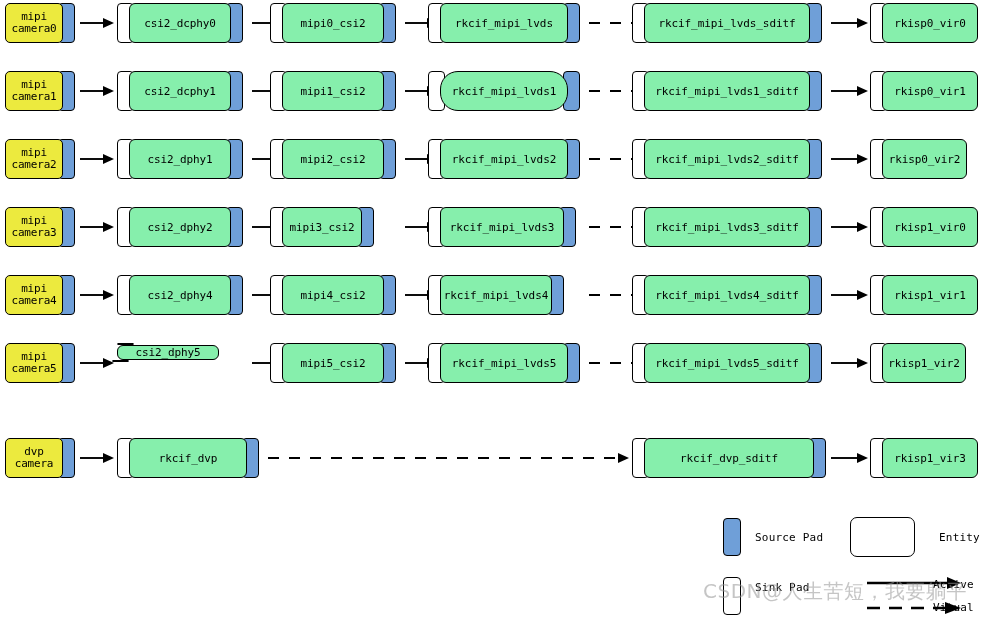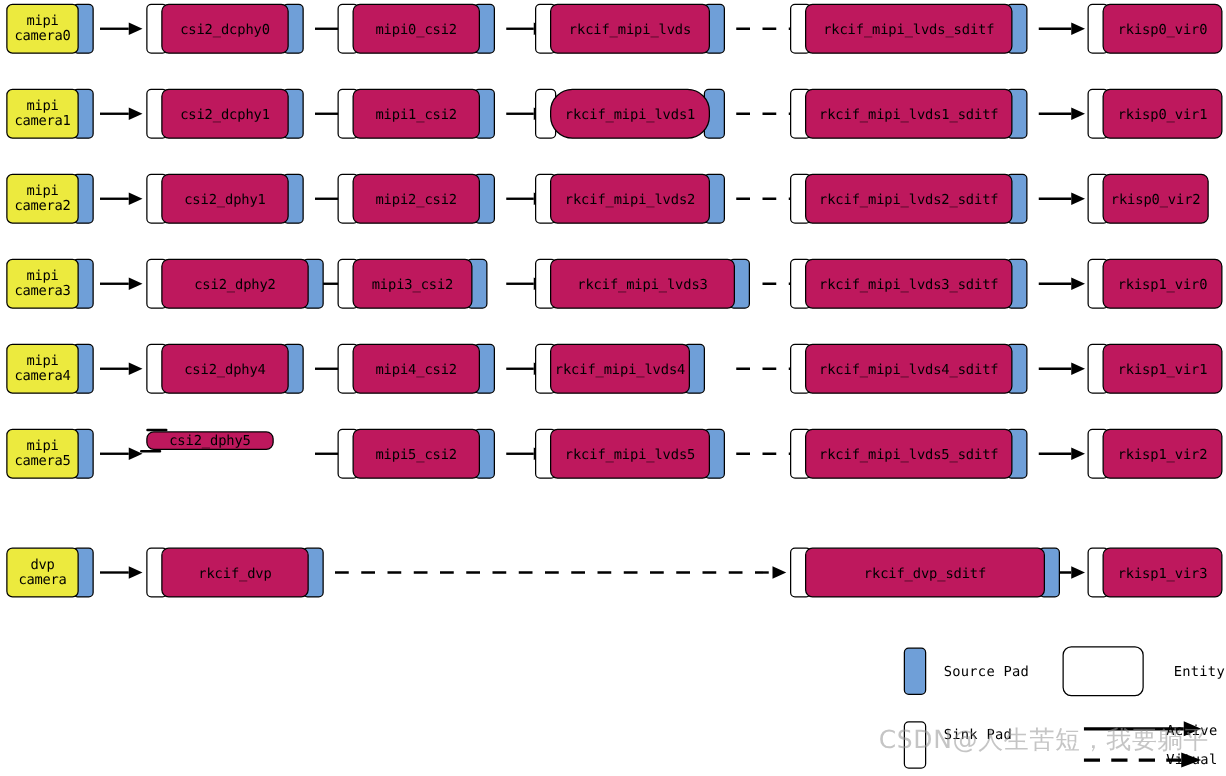--- a/index.html
+++ b/index.html
@@ -53,21 +53,21 @@
   
   .ent {
     position: absolute;
     display: flex;
     align-items: stretch;
     height: 40px;
   }
   .ent-box {
     border: 1.6px solid #000;
     border-radius: 6px;
-    background: #be185d;
+    background: #86efac;
     display: flex;
     align-items: center;
     justify-content: center;
     font-size: 11px;
     color: #000;
     letter-spacing: -0.1px;
     position: relative;
     z-index: 2;
     white-space: nowrap;
   }
@@ -311,43 +311,43 @@
       <div class="pad src"></div>
     </div>
     <div class="link" style="left: 80px; top: 221px;">
       <svg width="34" height="12">
         <line x1="0" y1="6" x2="23" y2="6" stroke="#000" stroke-width="1.9"></line>
         <polygon points="23,1 34,6 23,11" fill="#000"></polygon>
       </svg>
     </div>
     <div class="ent" style="left: 117px; top: 207px;">
       <div class="pad sink"></div>
-      <div class="ent-box" style="width: 118px;">csi2_dphy2</div>
+      <div class="ent-box" style="width: 102px;">csi2_dphy2</div>
       <div class="pad src"></div>
     </div>
     <div class="link" style="left: 252px; top: 221px;">
       <svg width="33" height="12">
         <line x1="0" y1="6" x2="22" y2="6" stroke="#000" stroke-width="1.9"></line>
         <polygon points="22,1 33,6 22,11" fill="#000"></polygon>
       </svg>
     </div>
     <div class="ent" style="left: 270px; top: 207px;">
       <div class="pad sink"></div>
-      <div class="ent-box" style="width: 96px;">mipi3_csi2</div>
+      <div class="ent-box" style="width: 80px;">mipi3_csi2</div>
       <div class="pad src"></div>
     </div>
     <div class="link" style="left: 405px; top: 221px;">
       <svg width="33" height="12">
         <line x1="0" y1="6" x2="22" y2="6" stroke="#000" stroke-width="1.9"></line>
         <polygon points="22,1 33,6 22,11" fill="#000"></polygon>
       </svg>
     </div>
     <div class="ent" style="left: 428px; top: 207px;">
       <div class="pad sink"></div>
-      <div class="ent-box" style="width: 148px;">rkcif_mipi_lvds3</div>
+      <div class="ent-box" style="width: 124px;">rkcif_mipi_lvds3</div>
       <div class="pad src"></div>
     </div>
     <div class="link" style="left: 589px; top: 221px;">
       <svg width="64" height="12">
         <line x1="0" y1="6" x2="53" y2="6" stroke="#000" stroke-width="1.9" stroke-dasharray="11 10"></line>
         <polygon points="53,1 64,6 53,11" fill="#000"></polygon>
       </svg>
     </div>
     <div class="ent" style="left: 632px; top: 207px;">
       <div class="pad sink"></div>
@@ -477,21 +477,21 @@
       <div class="pad src"></div>
     </div>
     <div class="link" style="left: 831px; top: 357px;">
       <svg width="37" height="12">
         <line x1="0" y1="6" x2="26" y2="6" stroke="#000" stroke-width="1.9"></line>
         <polygon points="26,1 37,6 26,11" fill="#000"></polygon>
       </svg>
     </div>
     <div class="ent" style="left: 870px; top: 343px;">
       <div class="pad sink"></div>
-      <div class="ent-box" style="width: 96px;">rkisp1_vir2</div>
+      <div class="ent-box" style="width: 84px;">rkisp1_vir2</div>
     </div>
     <div class="camera-node" style="left: 5px; top: 438px;">
       <div class="camera-box">
         <span class="l1">dvp</span>
         <span class="l2">camera</span>
       </div>
       <div class="pad src"></div>
     </div>
     <div class="link" style="left: 80px; top: 452px;">
       <svg width="34" height="12">
@@ -505,21 +505,21 @@
       <div class="pad src"></div>
     </div>
     <div class="link" style="left: 268px; top: 452px;">
       <svg width="361" height="12">
         <line x1="0" y1="6" x2="350" y2="6" stroke="#000" stroke-width="1.9" stroke-dasharray="11 10"></line>
         <polygon points="350,1 361,6 350,11" fill="#000"></polygon>
       </svg>
     </div>
     <div class="ent" style="left: 632px; top: 438px;">
       <div class="pad sink"></div>
-      <div class="ent-box" style="width: 192px;">rkcif_dvp_sditf</div>
+      <div class="ent-box" style="width: 170px;">rkcif_dvp_sditf</div>
       <div class="pad src"></div>
     </div>
     <div class="link" style="left: 831px; top: 452px;">
       <svg width="37" height="12">
         <line x1="0" y1="6" x2="26" y2="6" stroke="#000" stroke-width="1.9"></line>
         <polygon points="26,1 37,6 26,11" fill="#000"></polygon>
       </svg>
     </div>
     <div class="ent" style="left: 870px; top: 438px;">
       <div class="pad sink"></div>

